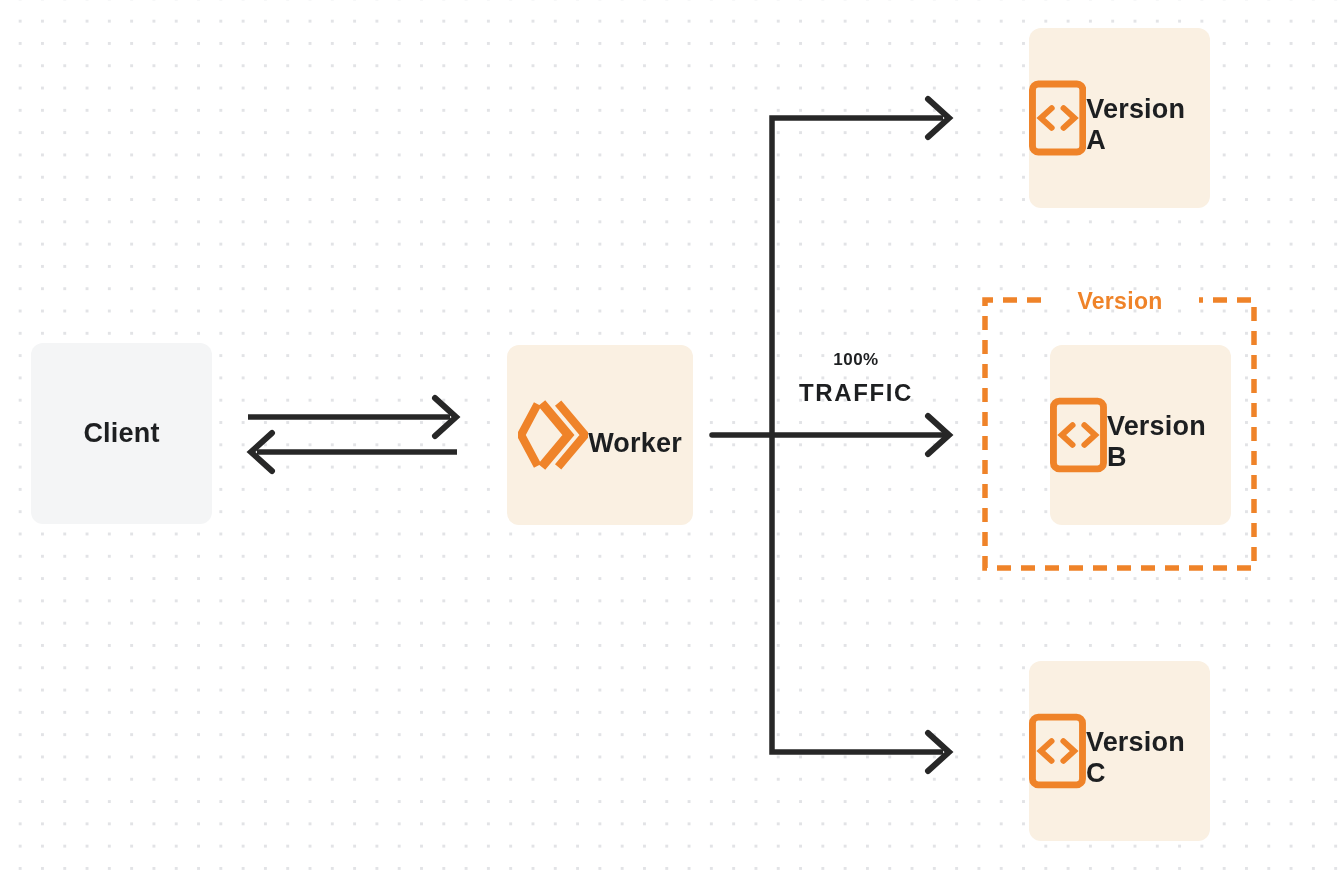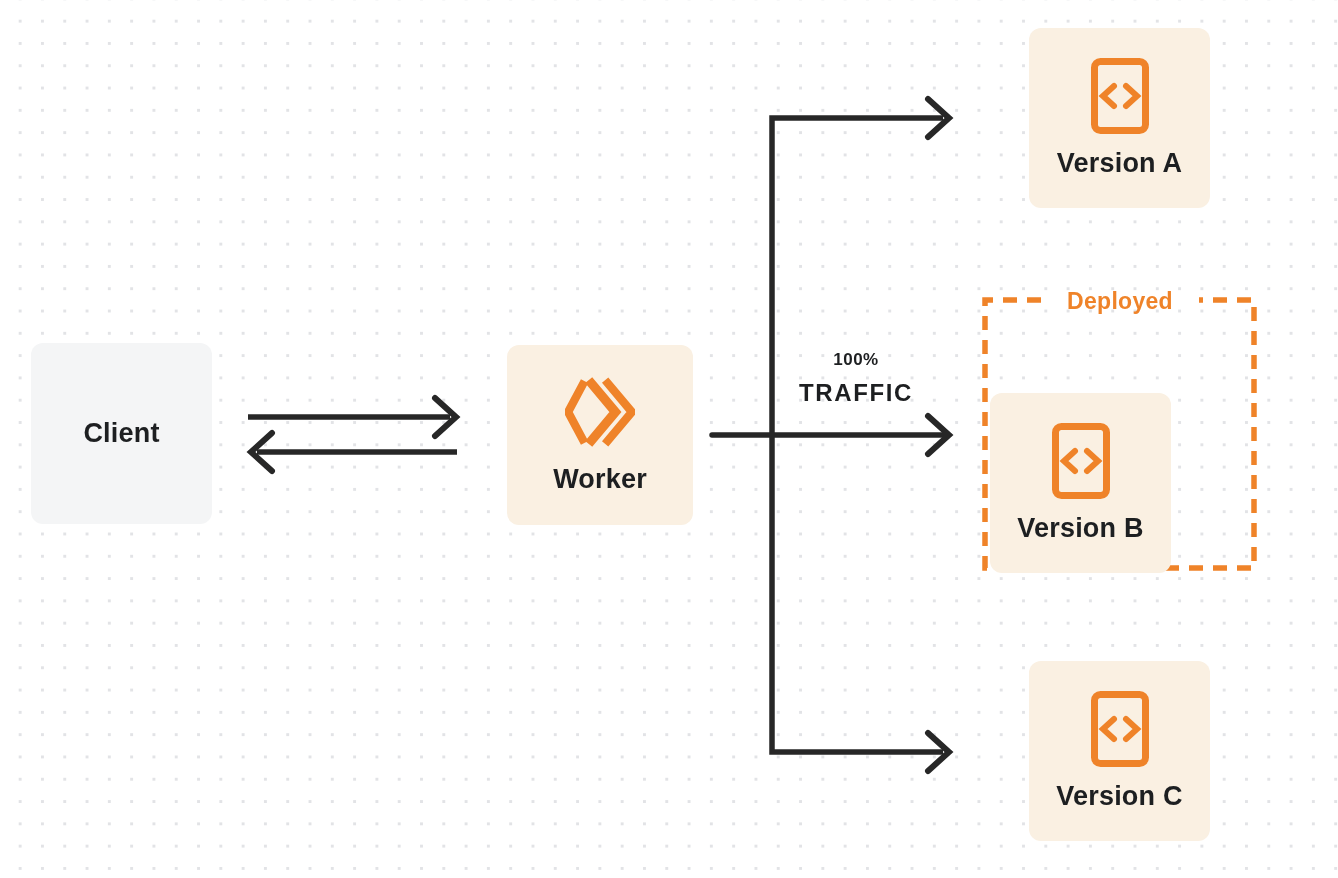--- a/index.html
+++ b/index.html
@@ -22,21 +22,20 @@
     left: 0; top: 0;
     width: 1338px; height: 878px;
     z-index: 1;
   }
 
   .node {
     position: absolute;
     z-index: 2;
     border-radius: 12px;
     display: flex;
-    flex-direction: column;
     align-items: center;
     justify-content: center;
   }
   .node-label {
     color: #1d1f21;
     font-weight: 700;
     font-size: 27px;
     letter-spacing: 0.2px;
   }
 
@@ -50,21 +49,21 @@
 
   .worker-node {
     left: 492px; top: 345px;
     width: 186px; height: 180px; margin-left: 15px;
   }
   .worker-node .node-label { margin-top: 16px; }
 
   .version-node { width: 181px; height: 180px; }
   .version-node .node-label { margin-top: 14px; }
   .version-a-node { left: 1029px; top: 28px; }
-  .version-b-node { left: 990px; top: 345px; margin-top: 48px; }
+  .version-b-node { left: 1050px; top: 345px; }
   .version-c-node { left: 1029px; top: 661px; }
 
   .traffic-label {
     position: absolute;
     left: 781px; top: 350px;
     width: 150px;
     z-index: 2;
     text-align: center;
     color: #1d1f21;
     font-weight: 700;
@@ -152,15 +151,15 @@
       <path d="M35,28 L46,38 L35,48" stroke="#ef8329" stroke-width="6" stroke-linecap="round" stroke-linejoin="miter"></path>
     </svg>
     <div class="node-label">Version C</div>
   </div>
 
   <div class="traffic-label">
     <div class="pct">100%</div>
     <div class="word">TRAFFIC</div>
   </div>
 
-  <div class="deployed-label">Deployed</div>
+  <div class="deployed-label">Version</div>
 
 </div>
 
 </body></html>

